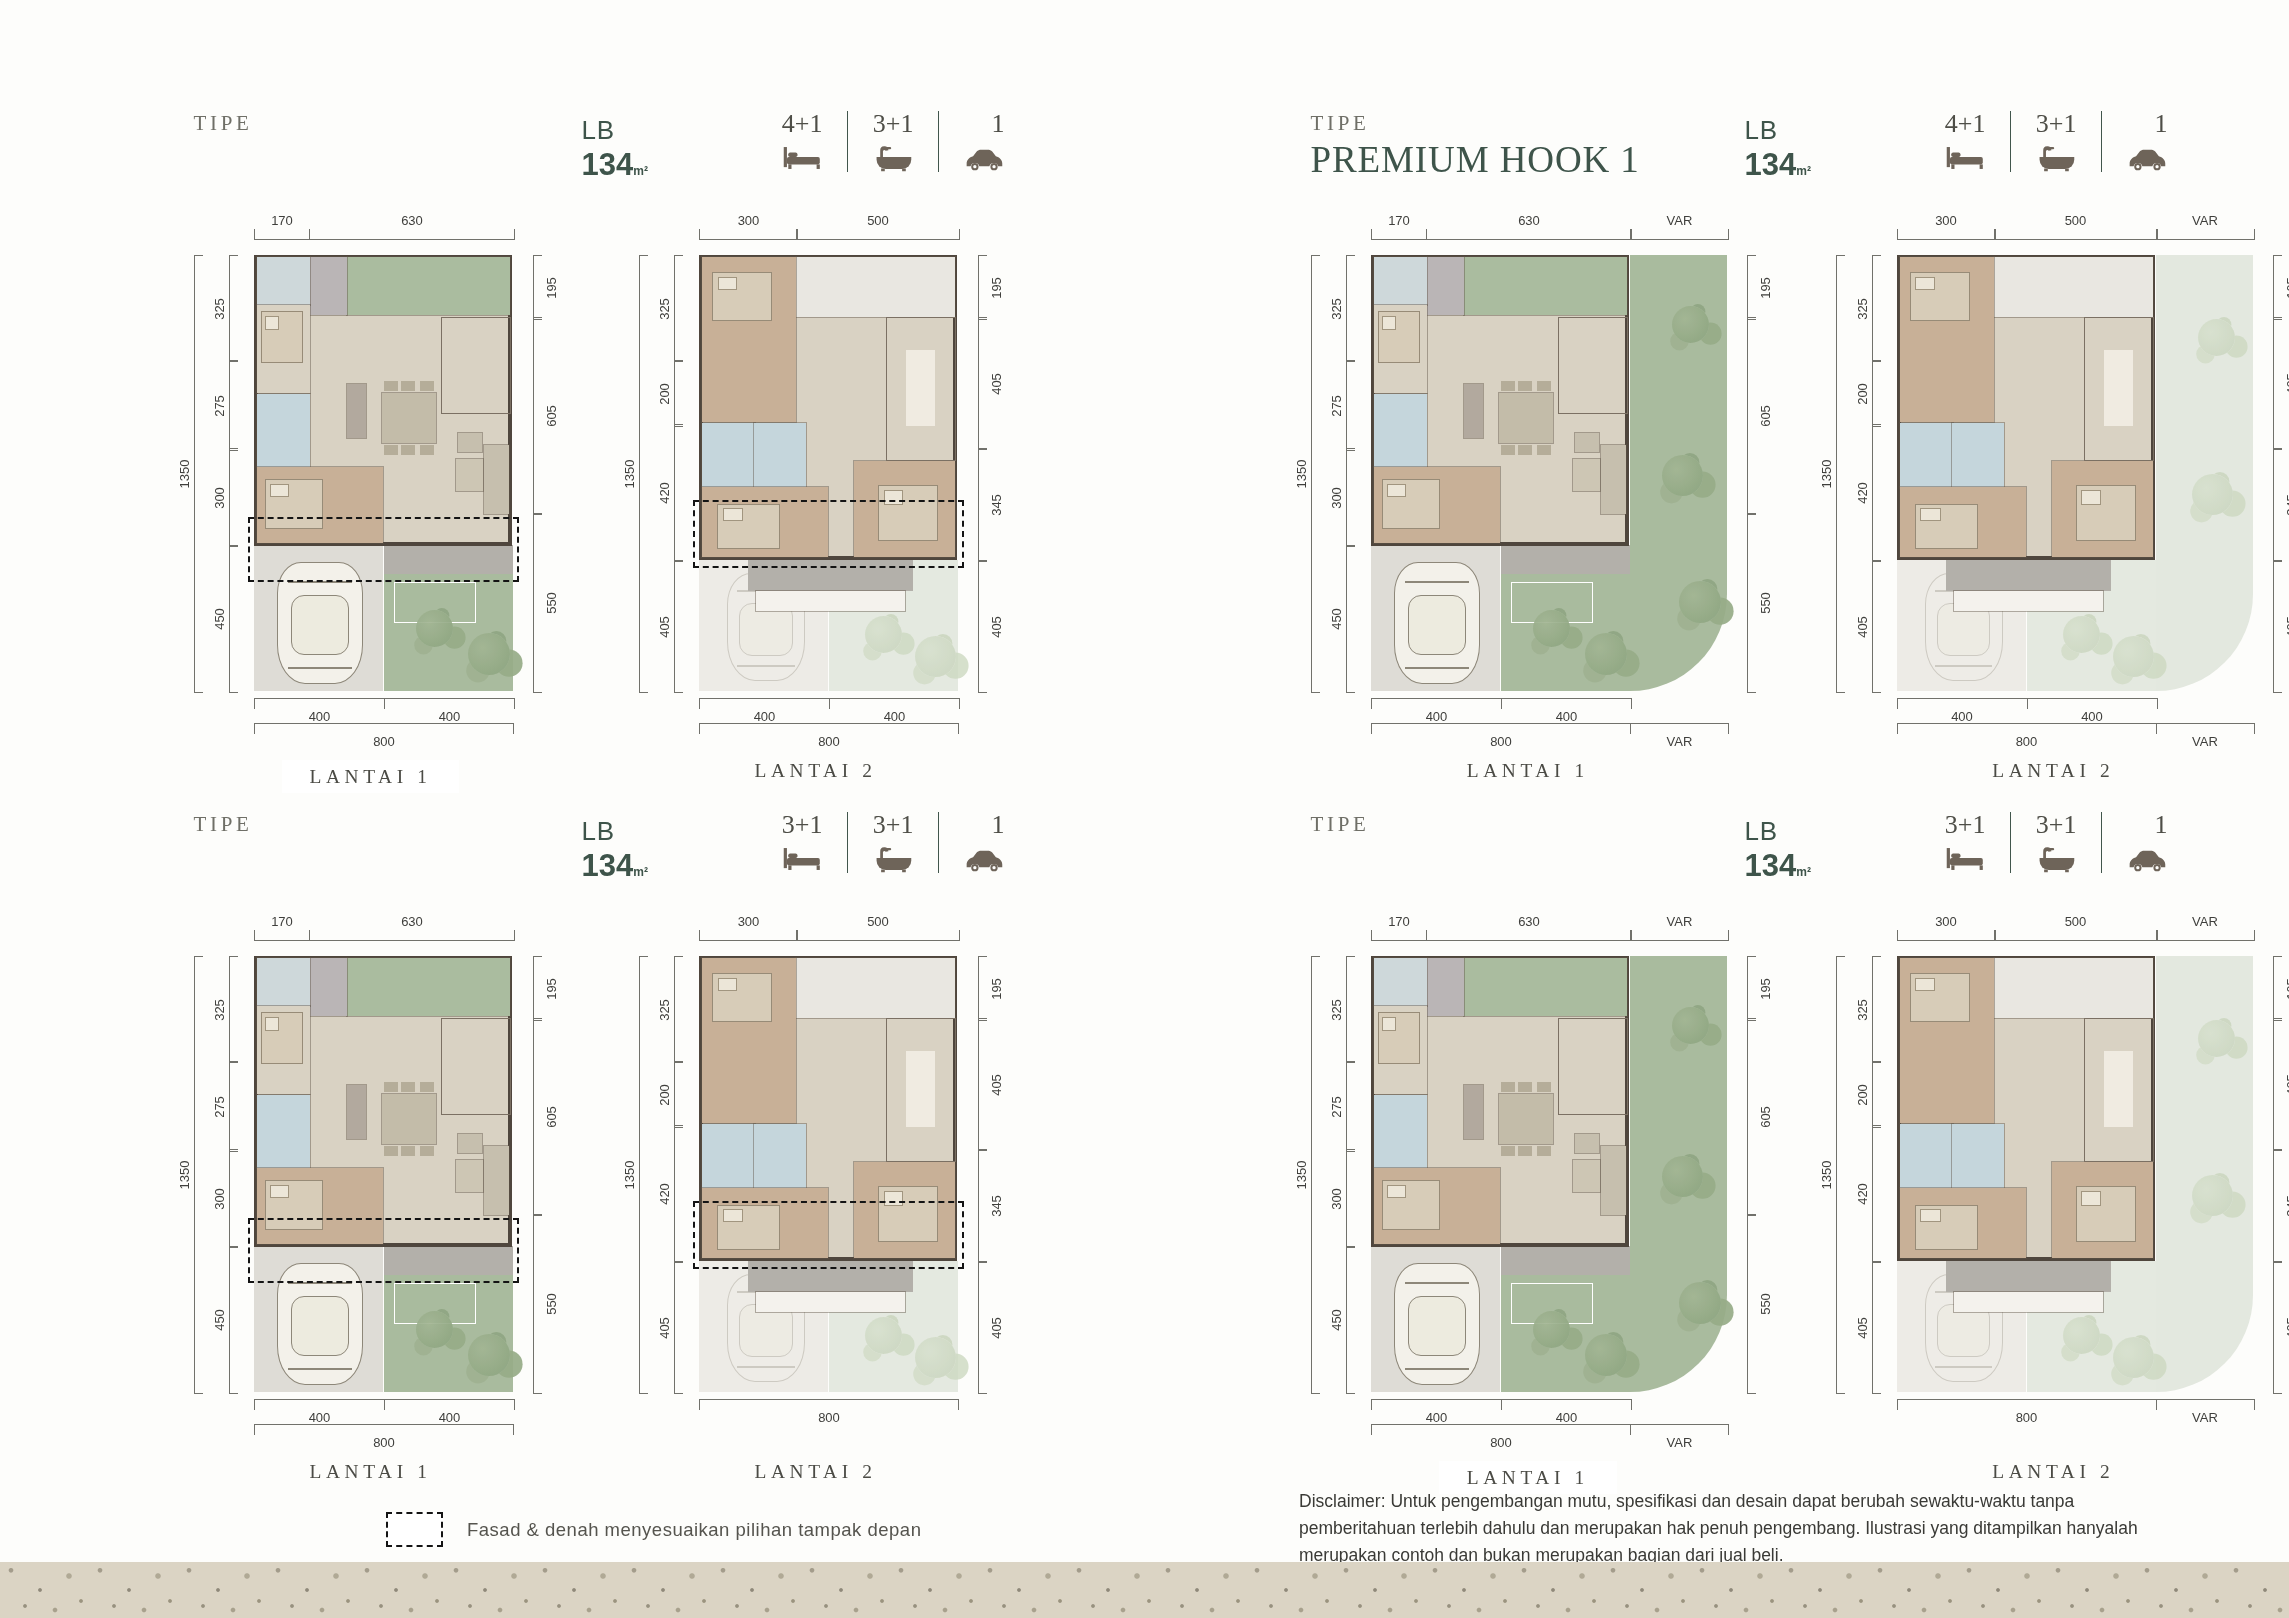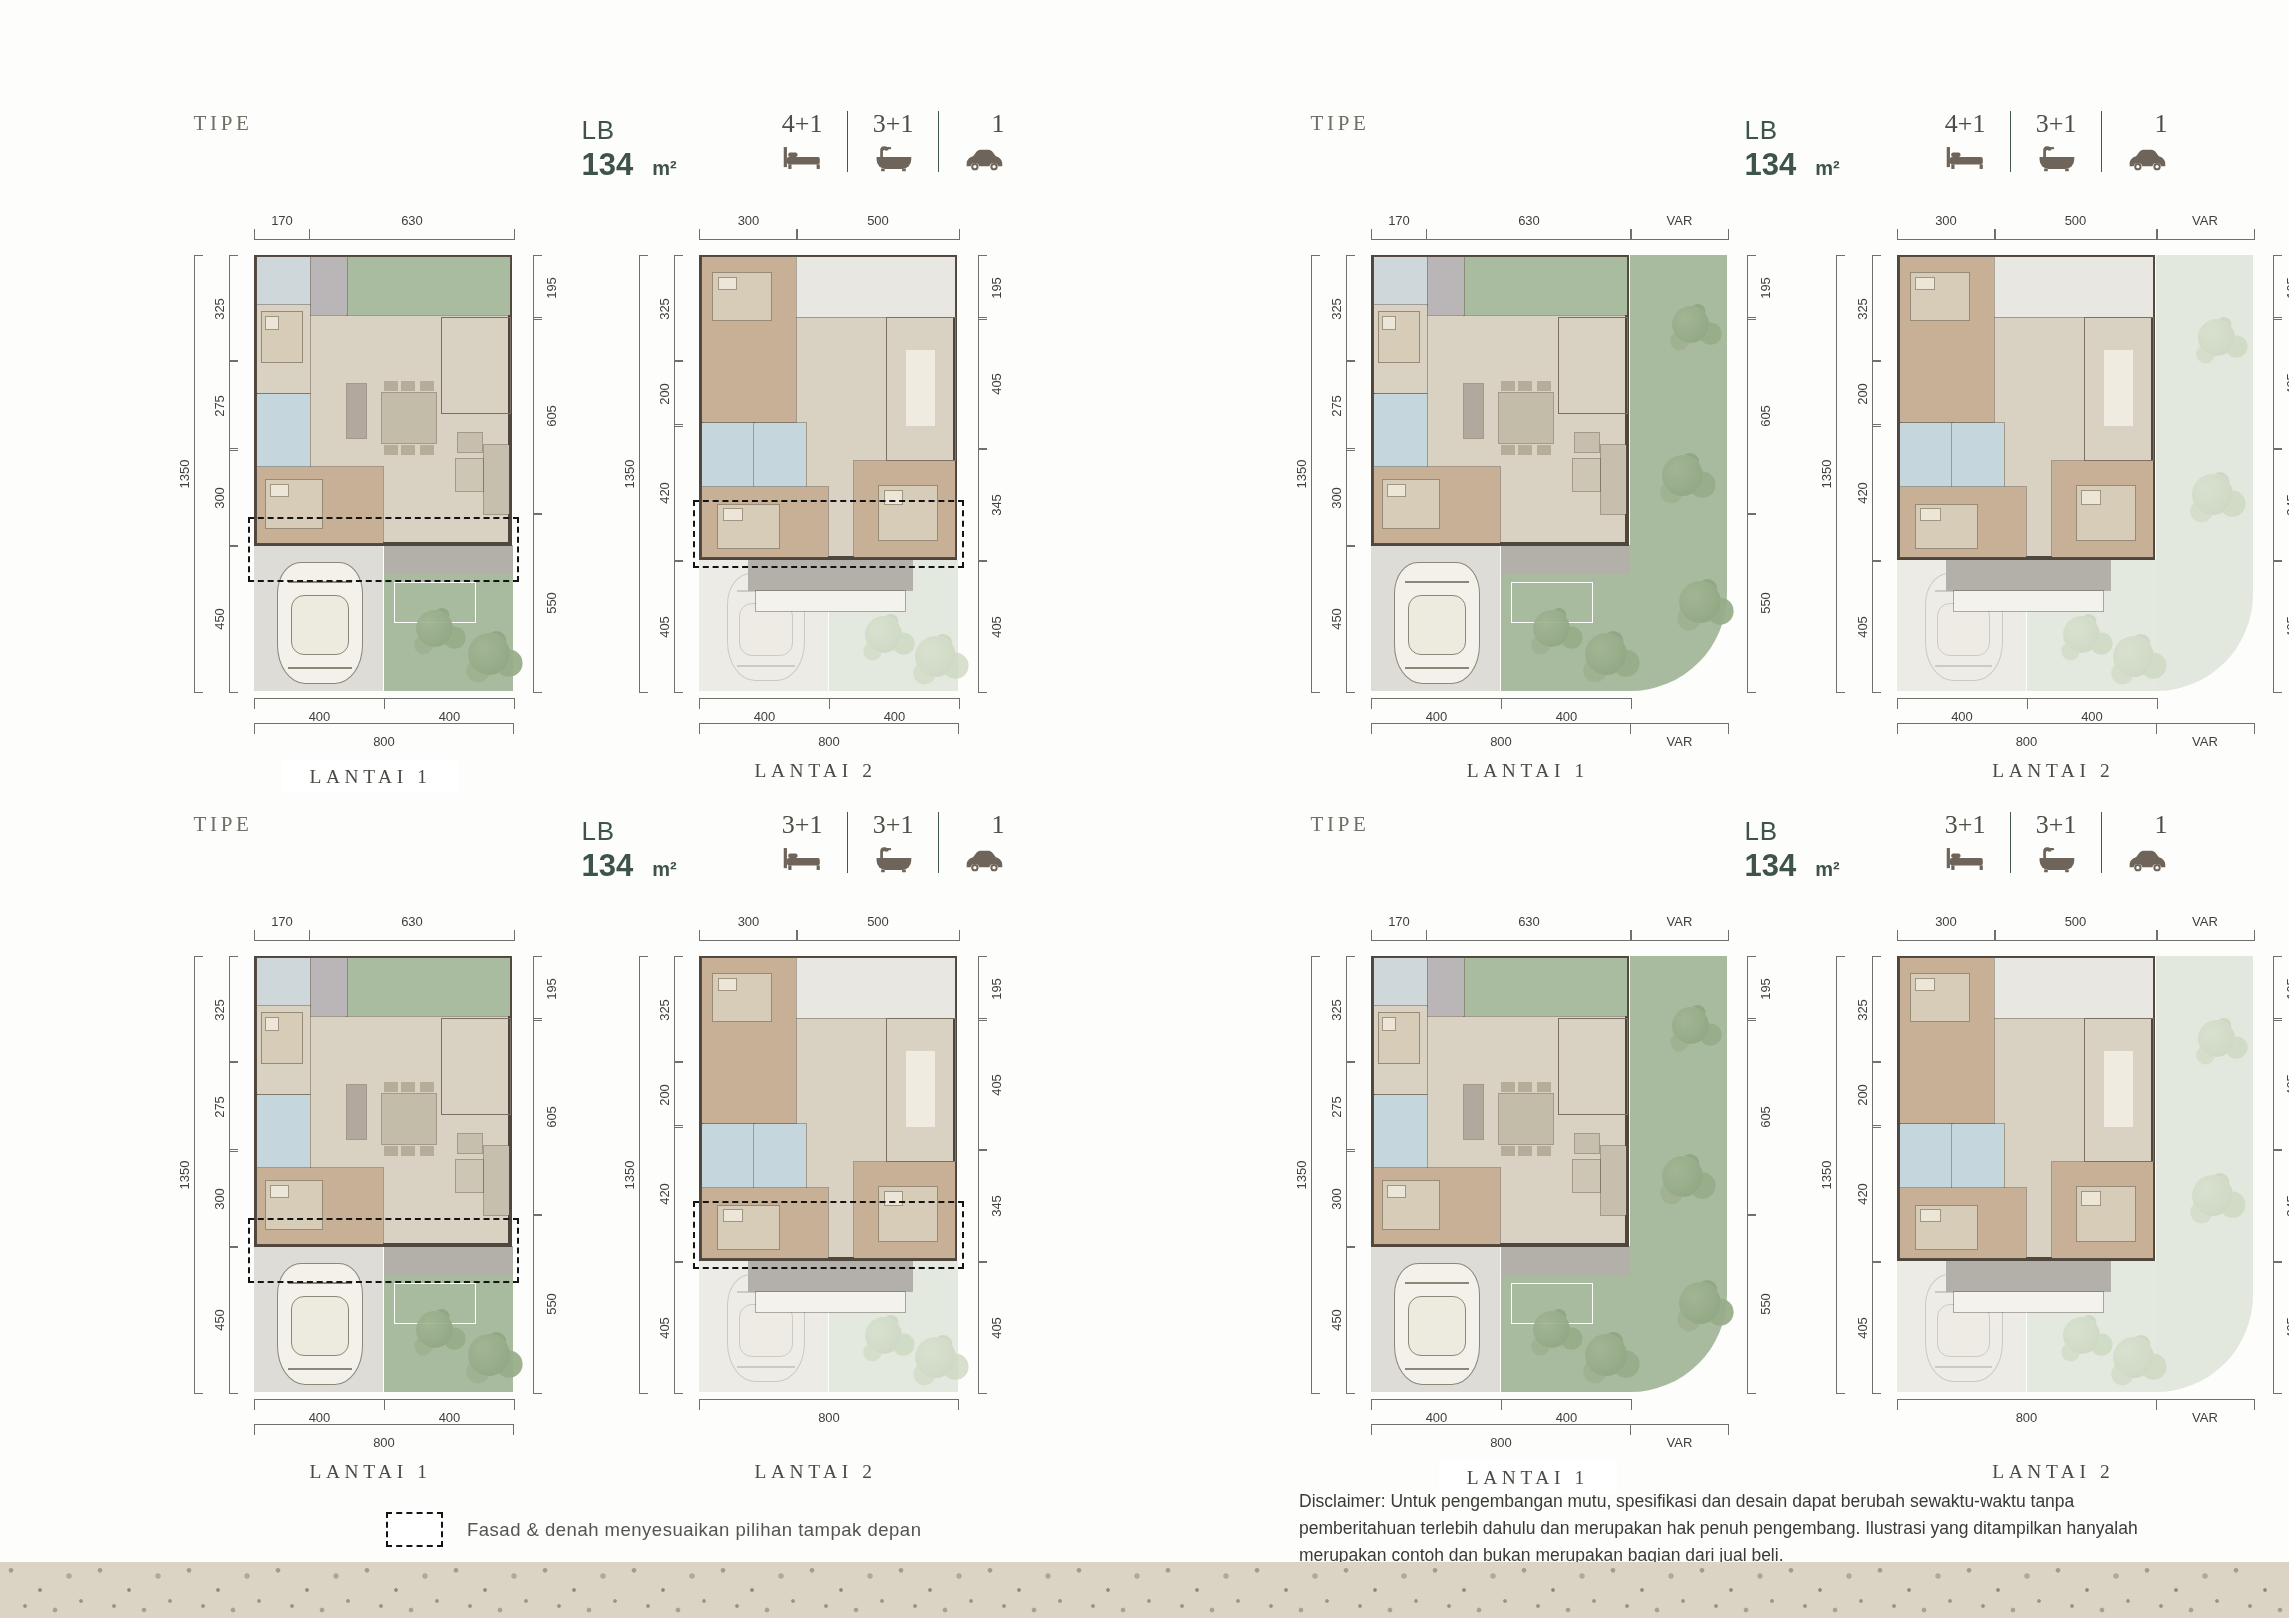--- a/index.html
+++ b/index.html
@@ -10,21 +10,21 @@
   .type-section{position:absolute;}
   .sec-header{display:flex;align-items:flex-start;height:92px;padding-left:18.5px;}
   .title-block{width:388px;}
   .tipe{font-family:"Liberation Serif",serif;font-size:21px;letter-spacing:3.7px;color:#6f6f67;}
   .type-name{font-family:"Liberation Serif",serif;font-size:37px;font-weight:normal;
              letter-spacing:0.9px;color:#3e544a;margin:1.8px 0 0 0;}
   .lb-block{width:175px;padding-top:3.7px;}
   .lb-label{font-size:26px;color:#3e544a;letter-spacing:0.9px;}
   .lb-value-row{margin-top:1.8px;color:#3e544a;}
   .lb-value{font-size:31px;font-weight:bold;}
-  .lb-unit{font-size:20px;font-weight:bold;margin-left:19px;}
+  .lb-unit{font-size:12px;font-weight:bold;margin-left:0;}
   .stats{display:flex;align-items:stretch;padding-top:0px;}
   .stat{display:flex;flex-direction:column;align-items:flex-end;justify-content:flex-start;
         padding:0 24px;}
   .stat + .stat{border-left:1.8px solid #41564c;}
   .stat-value{font-family:"Liberation Serif",serif;font-size:26px;color:#4e4e47;line-height:1;}
   .stat-icon{margin-top:7.4px;}
   .stat-icon svg{display:block;}
 
   
   .plans{display:flex;gap:54px;margin-top:11px;}
@@ -300,20 +300,21 @@
             <span class="dim-lbl">800</span>
           </div>
         </figure>
     </div>
   </section>
 
   <section class="type-section" style="left:1292px;top:111px;width:997px;">
     <header class="sec-header">
       <div class="title-block" style="width:434px;">
         <div class="tipe">TIPE</div>
+        <h2 class="type-name">PREMIUM HOOK 1</h2>
       </div>
       <div class="lb-block">
         <div class="lb-label">LB</div>
         <div class="lb-value-row"><span class="lb-value">134</span><span class="lb-unit">m²</span></div>
       </div>
       <div class="stats">
           <div class="stat">
             <div class="stat-value">4+1</div>
             <div class="stat-icon">
               <svg width="42" height="28" viewBox="0 0 46 30" fill="#6e6459">

